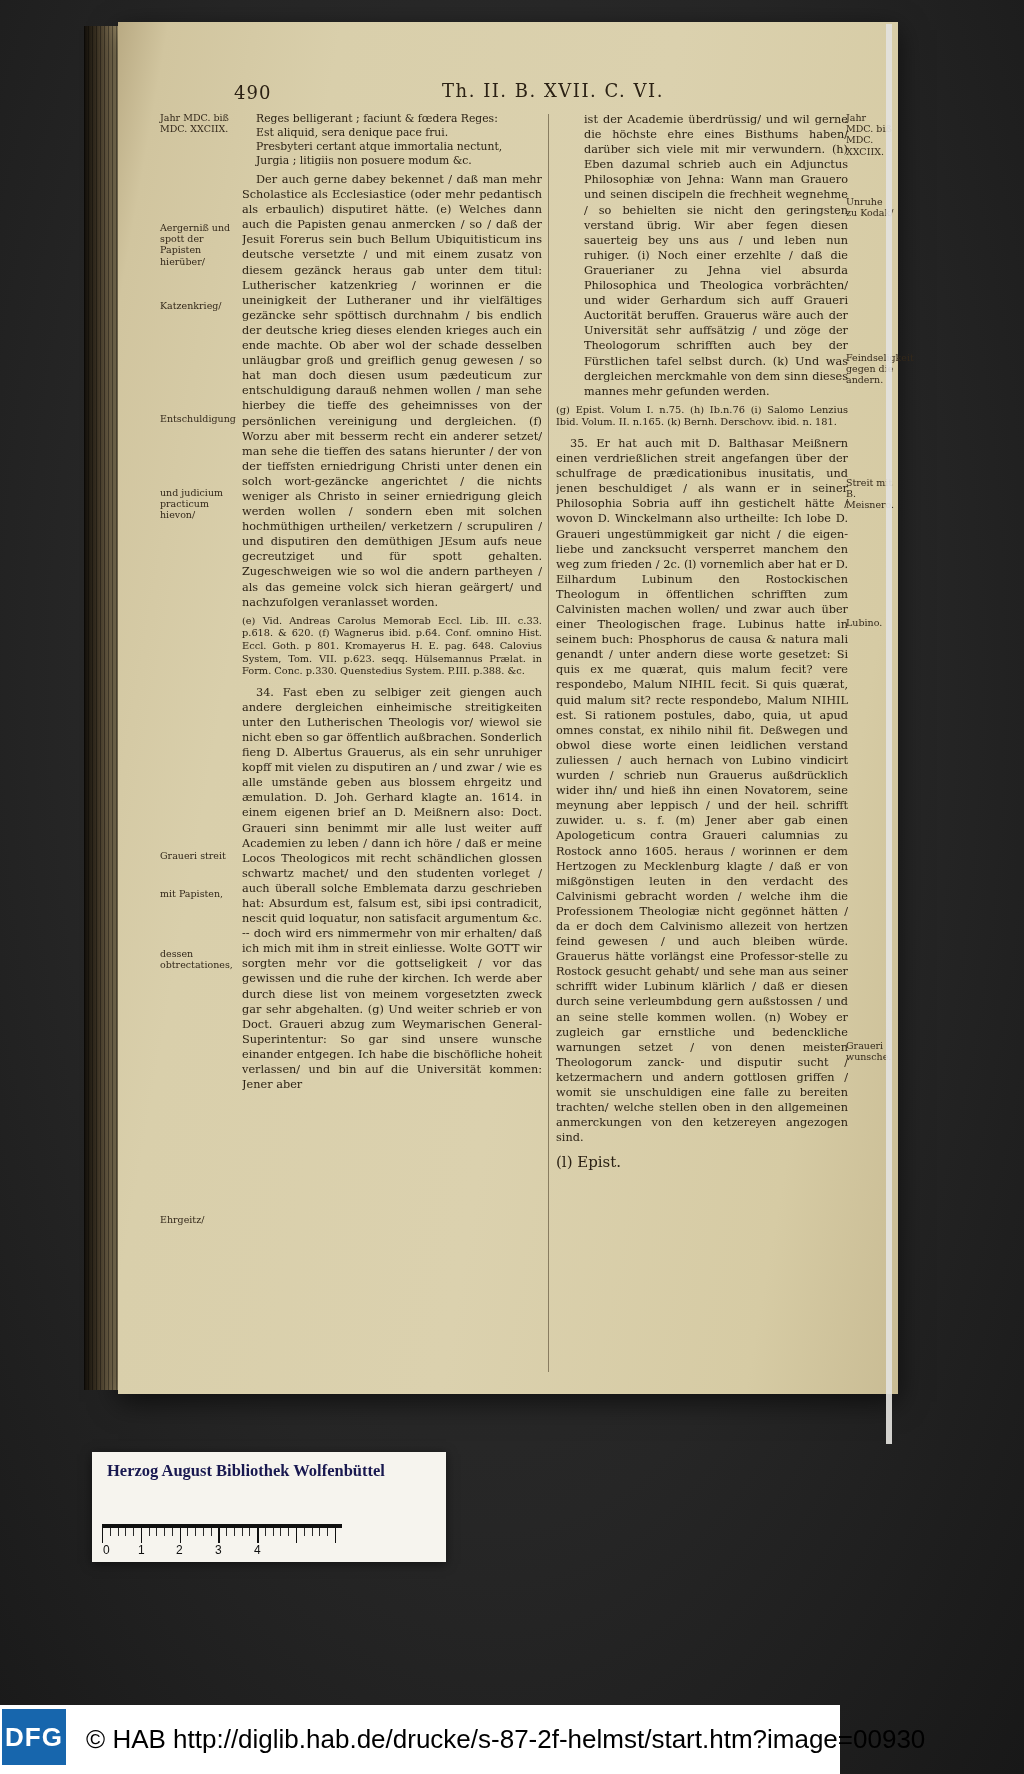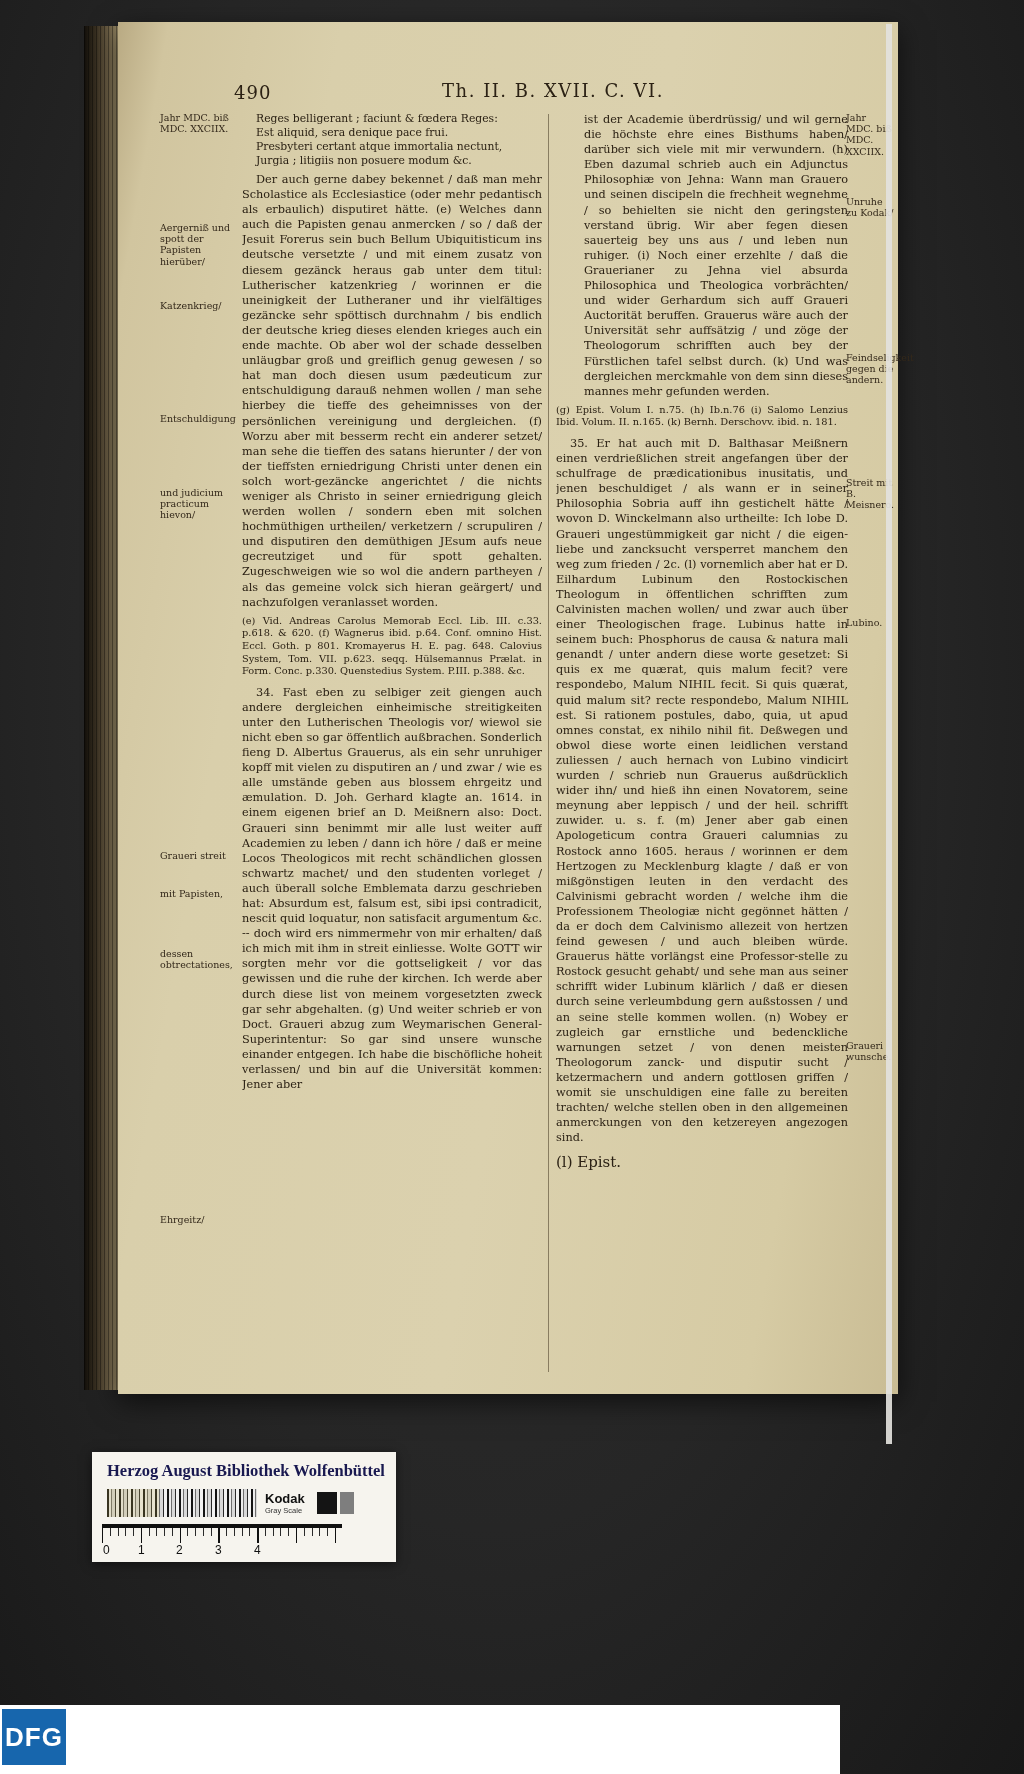--- a/index.html
+++ b/index.html
@@ -33,21 +33,21 @@
   .para  { font-size:11.3px; line-height:15.1px; text-indent:14px; margin-bottom:4px; }
   .para.no-indent { text-indent:0;margin-left:28px; }
   .fnote { font-size:9.8px; line-height:12.6px; margin:5px 0 7px 0; text-align:justify; }
   .catchword { font-size:15px; text-align:left; margin-top:8px; }
 
   .mnote { position:absolute; font-size:9.5px; line-height:11.2px; color:#33281a; }
   .mcol-left  .mnote { left:42px;  width:78px; }
   .mcol-right .mnote { left:728px; width:50px; }
 
   
-  .label-strip { position:absolute; left:92px; top:1452px; width:304px; height:110px;
+  .label-strip { position:absolute; left:92px; top:1452px; width:354px; height:110px;
     background:#f6f4ee; box-shadow:0 2px 10px rgba(0,0,0,.5); }
   .lib-title { position:absolute; left:15px; top:9px; font-family:"Liberation Serif", serif;
     font-weight:700; font-size:16.5px; color:#191950; white-space:nowrap; }
   .kodak-row { position:absolute; left:15px; top:36px; height:30px; display:flex; align-items:center; }
   .stripes { width:150px; height:28px;
     background:
       linear-gradient(90deg, rgba(190,170,80,.22) 0 35%, transparent 35%),
       repeating-linear-gradient(90deg, #141414 0 2px, #ececec 2px 4px, #6d6d6d 4px 5px, #d8d8d8 5px 8px, #2a2a2a 8px 9px, #f2f2f2 9px 12px); }
   .kodak-text { margin-left:8px; }
   .kodak-name { font-family:"Liberation Sans", sans-serif; font-weight:700; font-size:13px; color:#111; }
@@ -121,38 +121,30 @@
       <div class="mnote" style="top:455px">Streit mit B. Meisnero.</div>
       <div class="mnote" style="top:595px">Lubino.</div>
       <div class="mnote" style="top:1018px">Graueri wunsche.</div>
     </div>
   </div>
 
   <div class="page-sliver"></div>
 
   <div class="label-strip">
     <div class="lib-title">Herzog August Bibliothek Wolfenbüttel</div>
-    <div class="kodak-row">
-      <div class="stripes"></div>
-      <div class="kodak-text">
-        <div class="kodak-name">Kodak</div>
-        <div class="kodak-sub">Gray Scale</div>
-      </div>
-      <div class="patch patch-black"></div>
-      <div class="patch patch-gray"></div>
-    </div>
     <div class="ruler">
       <div class="ticks"></div>
       <div class="nums">
         <span style="left:1px">0</span>
         <span style="left:36px">1</span>
         <span style="left:74px">2</span>
         <span style="left:113px">3</span>
         <span style="left:152px">4</span>
       </div>
     </div>
   </div>
 
   <div class="bottom-bar">
     <div class="dfg-logo">DFG</div>
+    <div class="copyright">© HAB http://diglib.hab.de/drucke/s-87-2f-helmst/start.htm?image=00930</div>
   </div>
 
 </div>
 
 </body></html>

